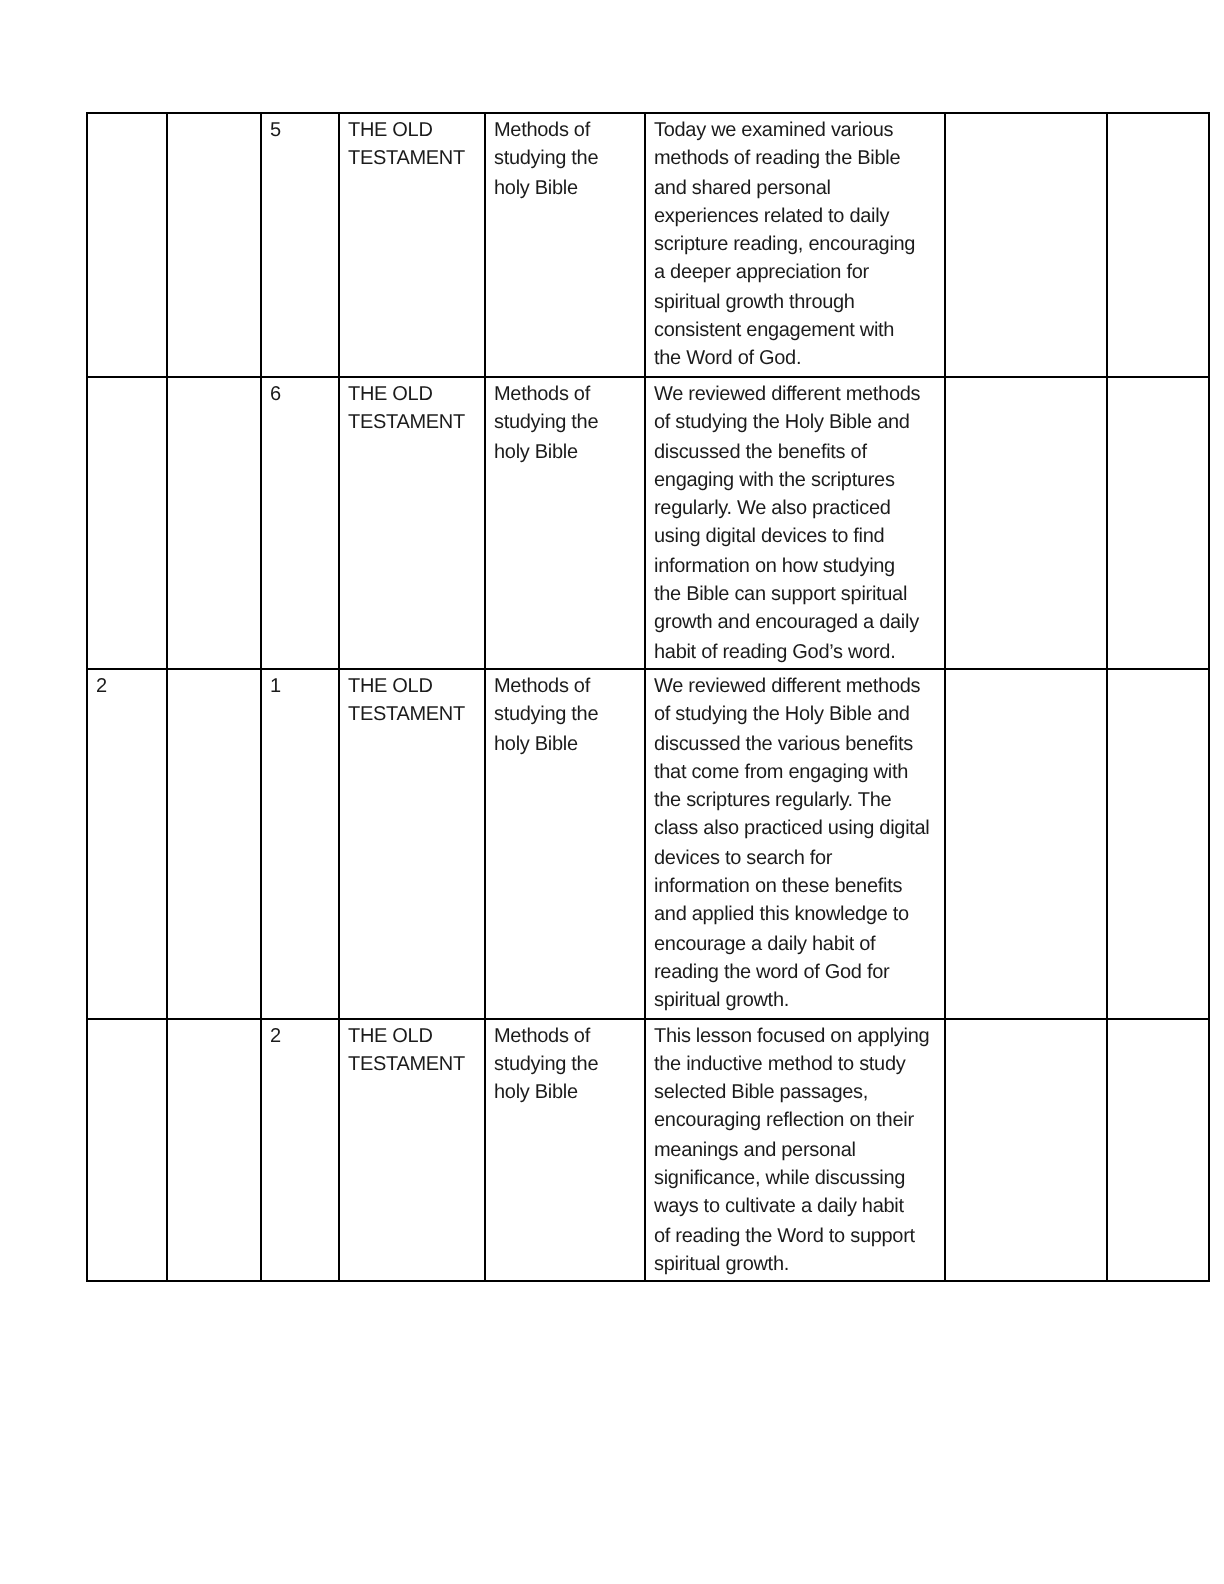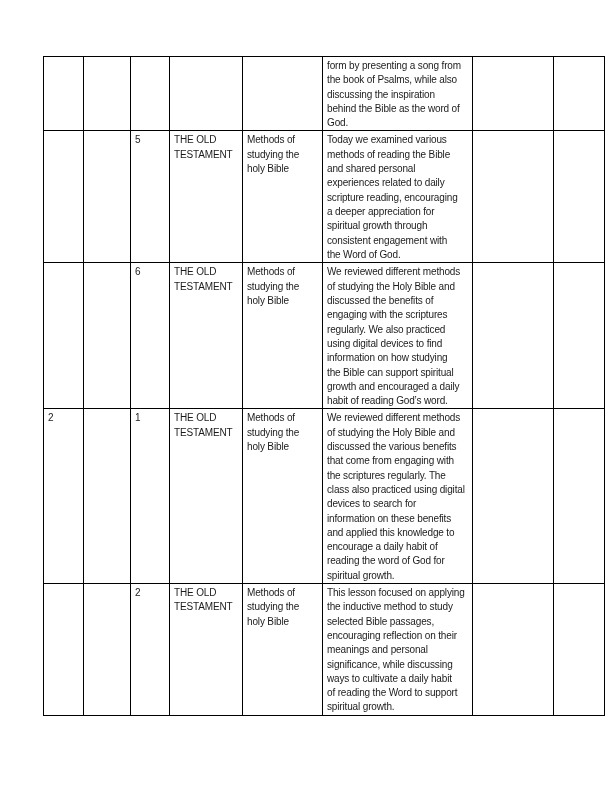--- a/index.html
+++ b/index.html
@@ -58,34 +58,20 @@
       <col class="c1">
         <col class="c2">
         <col class="c3">
         <col class="c4">
       <col class="c5">
         <col class="c6">
         <col class="c7">
         <col class="c8">
     </colgroup>
     <tbody>
-      <tr class="r0">
-        <td></td>
-        <td></td>
-        <td></td>
-        <td></td>
-        <td></td>
-        <td>form by presenting a song from
-the book of Psalms, while also
-discussing the inspiration
-behind the Bible as the word of
-God.</td>
-        <td></td>
-        <td></td>
-      </tr>
       <tr class="r1">
         <td></td>
         <td></td>
         <td>5</td>
         <td>THE OLD
 TESTAMENT</td>
         <td>Methods of
 studying the
 holy Bible</td>
         <td>Today we examined various

